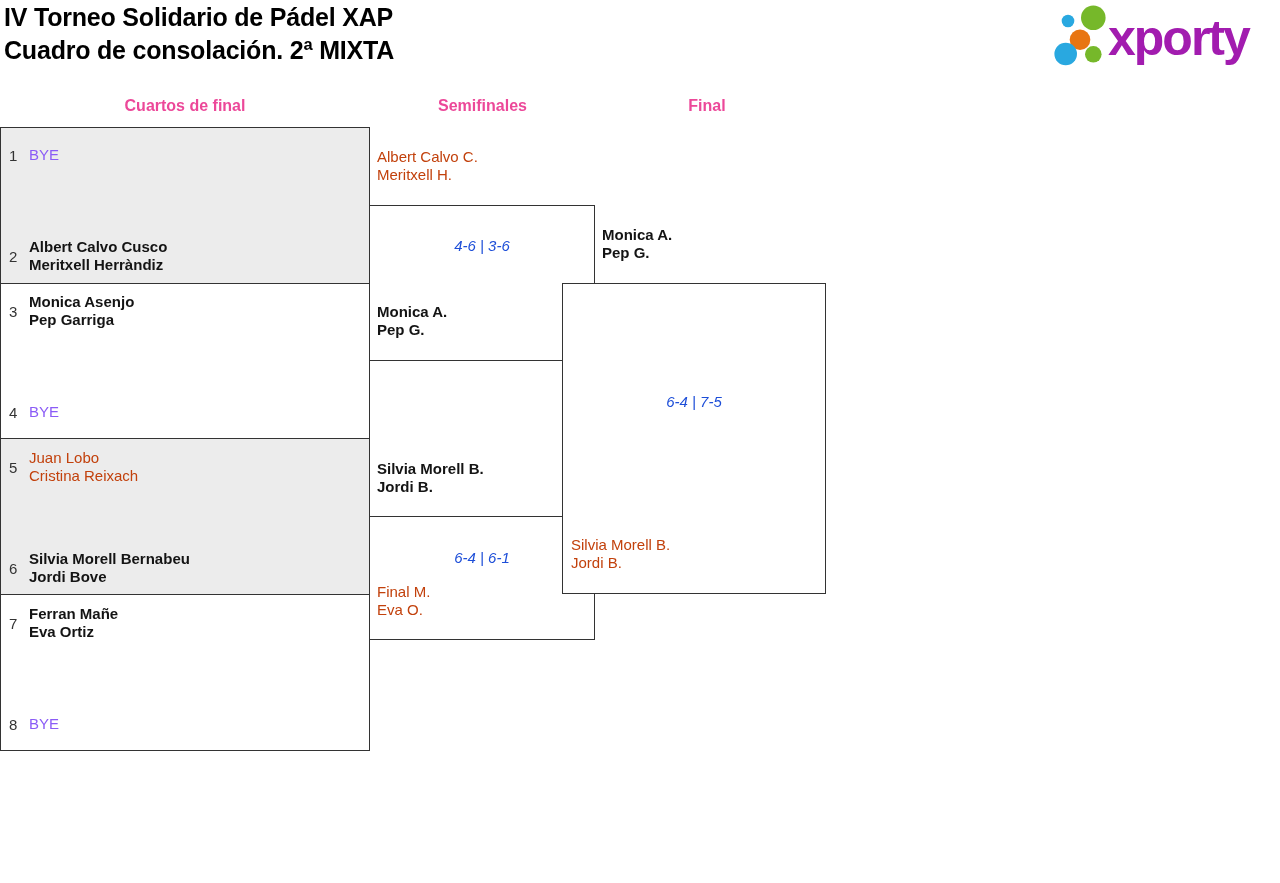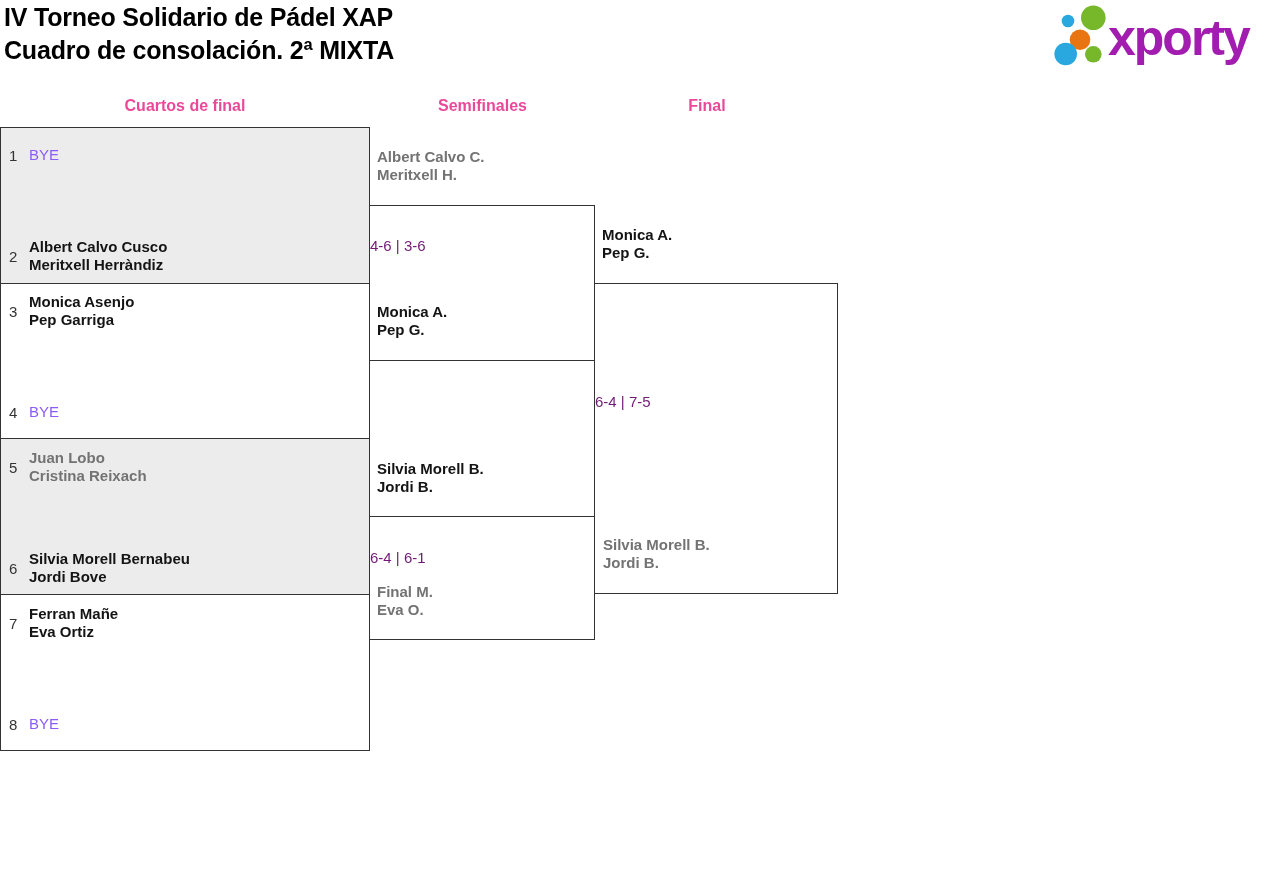--- a/index.html
+++ b/index.html
@@ -21,25 +21,25 @@
 
   
   .box { position:absolute; border:1px solid #333333; background:#ffffff; }
   .box.gray { background:#ececec; }
 
   .slot { position:absolute; left:8px; display:flex; align-items:center; gap:6px; }
   .seed { width:14px; flex:none; font-size:15px; color:#333; font-weight:400; }
   .names { font-size:15px; line-height:18px; }
   .names div { white-space:nowrap; }
   .winner .names, .team-label.winner { font-weight:700; color:#141414; }
-  .loser  .names, .team-label.loser  { font-weight:700; color:#737373; }
+  .loser  .names, .team-label.loser  { font-weight:400; color:#c2410c; }
   .bye    .names { font-weight:400; color:#8b5cf6; }
 
-  .score { position:absolute; left:0; width:100%; font-size:15px;
-           line-height:18px; color:#701a75; font-weight:400; }
+  .score { position:absolute; left:0; width:100%; text-align:center; font-size:15px;
+           line-height:18px; color:#1d4ed8; font-weight:400;font-style:italic; }
 
   .team-label { position:absolute; font-size:15px; line-height:18px; }
   .team-label div { white-space:nowrap; }
 </style>
 </head>
 <body>
 
 <div class="page">
 
   <div class="title">
@@ -148,21 +148,21 @@
     <div class="team-label loser" style="left:7px; bottom:20px;">
       <div>Final M.</div>
       <div>Eva O.</div>
     </div>
   </div>
 
   <div class="team-label winner" style="left:602px; top:226px;">
     <div>Monica A.</div>
     <div>Pep G.</div>
   </div>
-  <div class="box" style="left:594px; top:283px; width:244px; height:311px;">
+  <div class="box" style="left:562px; top:283px; width:264px; height:311px;">
     <div class="score" style="top:109px;">6-4 | 7-5</div>
     <div class="team-label loser" style="left:8px; bottom:21px;">
       <div>Silvia Morell B.</div>
       <div>Jordi B.</div>
     </div>
   </div>
 
 </div>
 
 </body></html>

